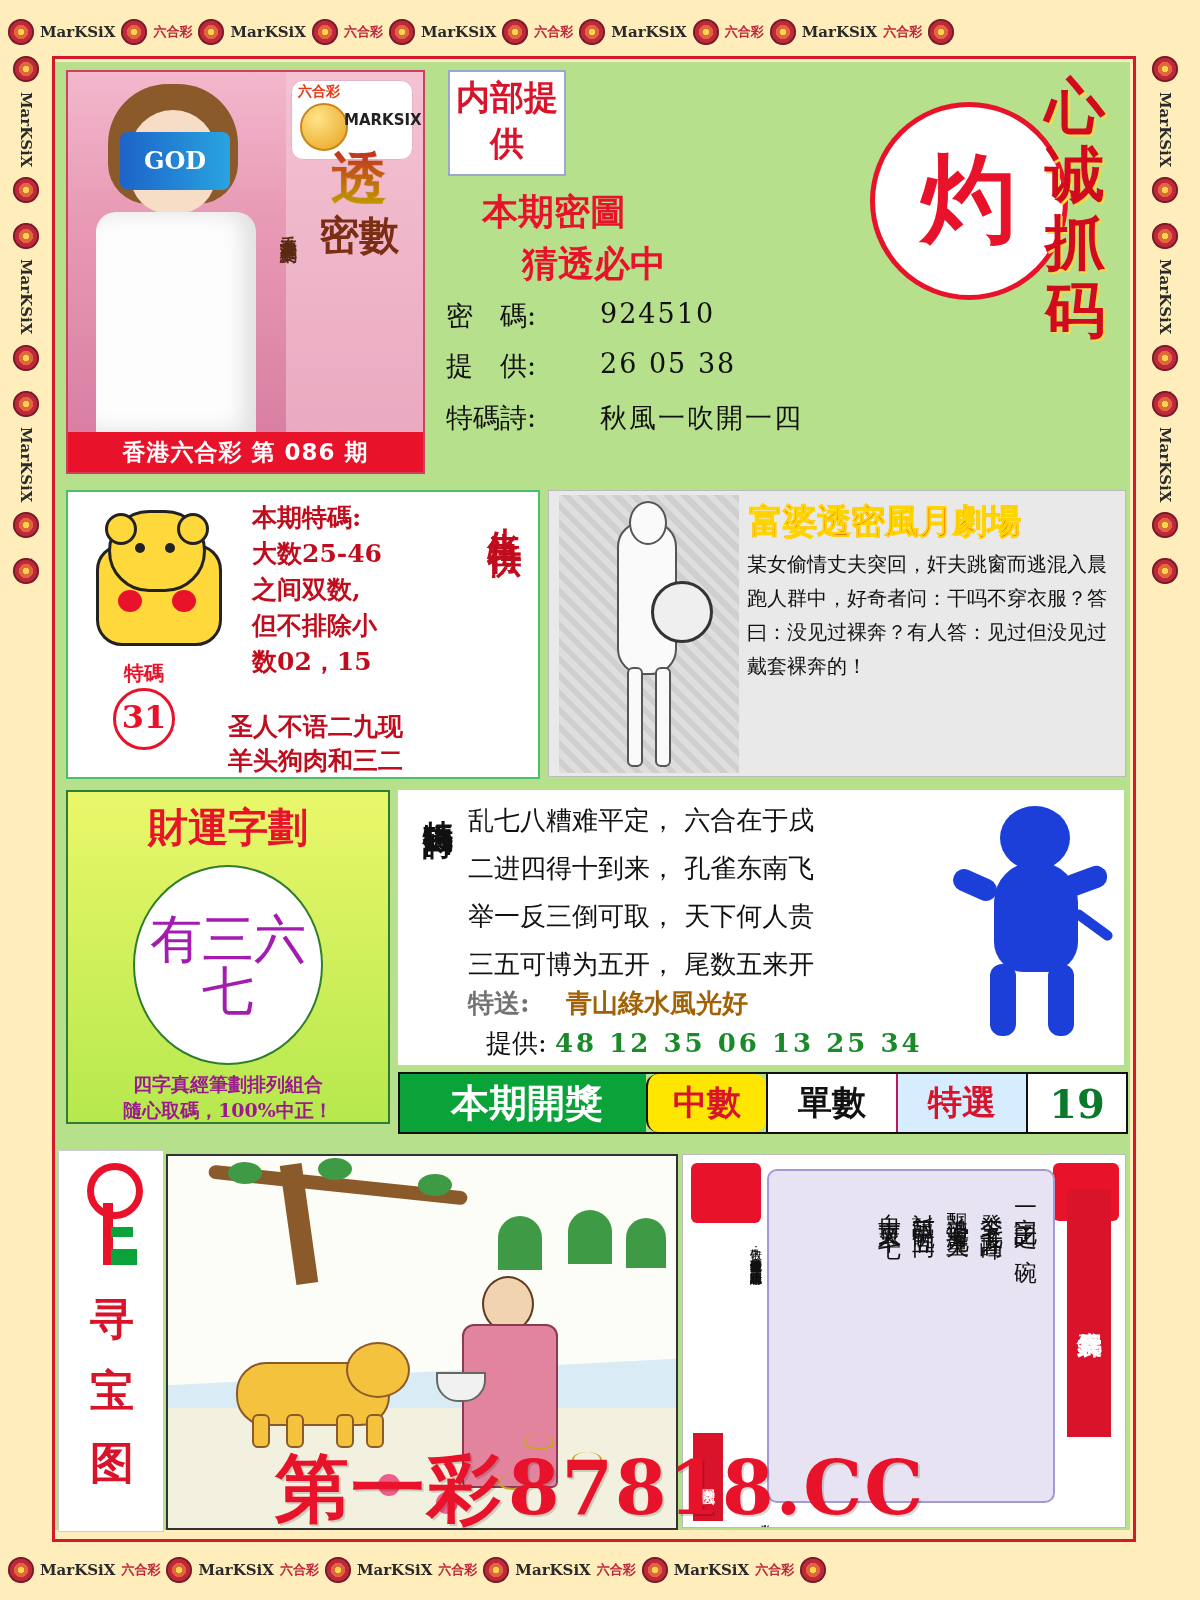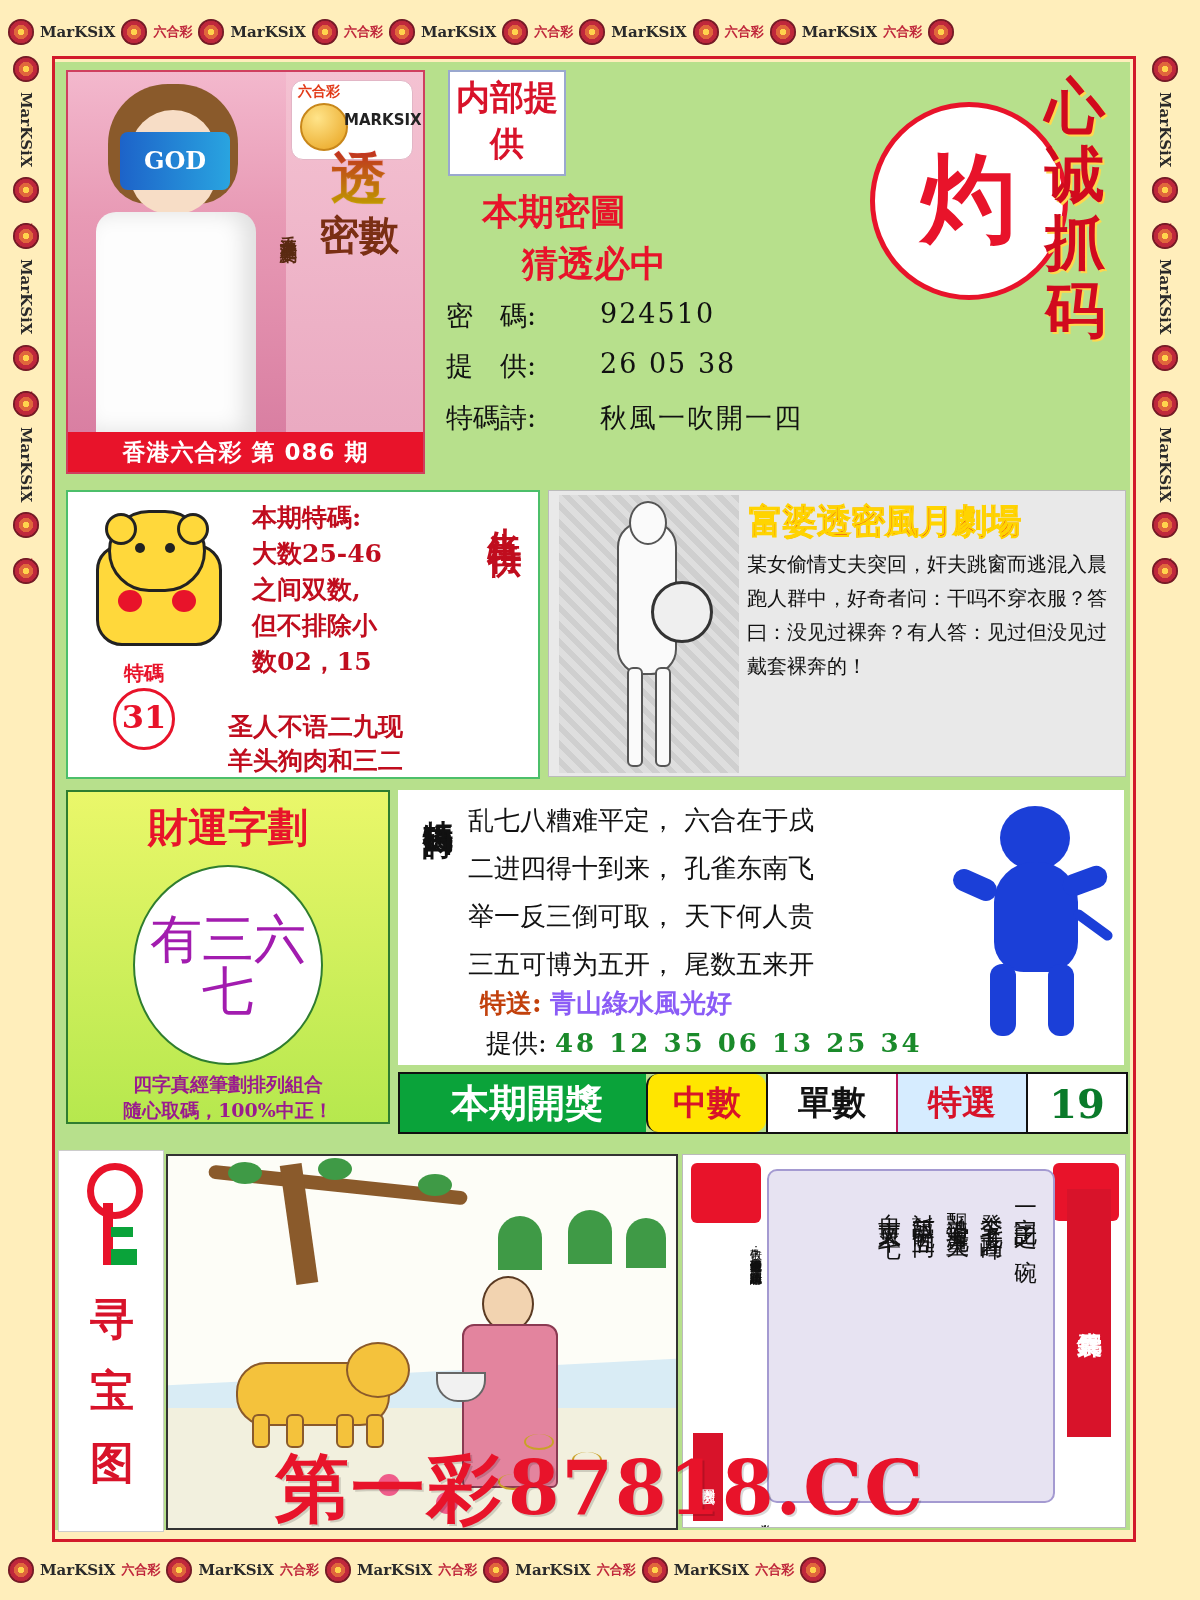--- a/index.html
+++ b/index.html
@@ -124,22 +124,22 @@
   .oval span{font-family:"DejaVu Serif",serif;font-size:52px;color:#a21caf;line-height:52px;text-align:center;}
   .caiyun-foot{margin-top:6px;text-align:center;font-size:19px;color:#9a1b8e;font-weight:bold;line-height:26px;
     font-family:"DejaVu Serif",serif;}
 
   .poem{position:absolute;left:340px;top:0;width:726px;height:275px;background:#fff;}
   .poem-label{position:absolute;left:4px;top:6px;width:56px;font-size:30px;font-weight:bold;color:#111;
     writing-mode:vertical-rl;letter-spacing:4px;font-family:"DejaVu Serif",serif;}
   .poem-lines{position:absolute;left:70px;top:6px;width:520px;font-family:"DejaVu Serif",serif;font-size:26px;
     line-height:48px;color:#111;}
   .poem-send{position:absolute;left:70px;top:196px;font-size:26px;font-family:"DejaVu Serif",serif;}
-  .poem-send b{color:#c2410c;margin-left:12px;}
-  .poem-send i{font-style:normal;color:#8b5cf6;font-weight:bold;}
+  .poem-send b{color:#737373;}
+  .poem-send i{font-style:normal;color:#a16207;font-weight:bold;margin-left:28px;}
   .poem-give{position:absolute;left:88px;top:236px;font-size:26px;font-family:"DejaVu Serif",serif;color:#111;}
   .poem-give i{font-style:normal;color:#1a8a2a;font-weight:bold;letter-spacing:3px;}
   .monkey{position:absolute;right:6px;top:10px;width:180px;height:250px;}
   .mk{position:absolute;background:#1b3fd8;}
   .mk-head{left:62px;top:6px;width:70px;height:64px;border-radius:50%;}
   .mk-face{left:80px;top:22px;width:38px;height:40px;background:#fff;border-radius:50%;}
   .mk-body{left:56px;top:62px;width:84px;height:110px;border-radius:40px 40px 30px 30px;}
   .mk-armL{left:14px;top:74px;width:46px;height:22px;border-radius:12px;transform:rotate(24deg);}
   .mk-armR{left:124px;top:70px;width:46px;height:22px;border-radius:12px;transform:rotate(-20deg);}
   .mk-legL{left:52px;top:164px;width:26px;height:72px;border-radius:12px;}

